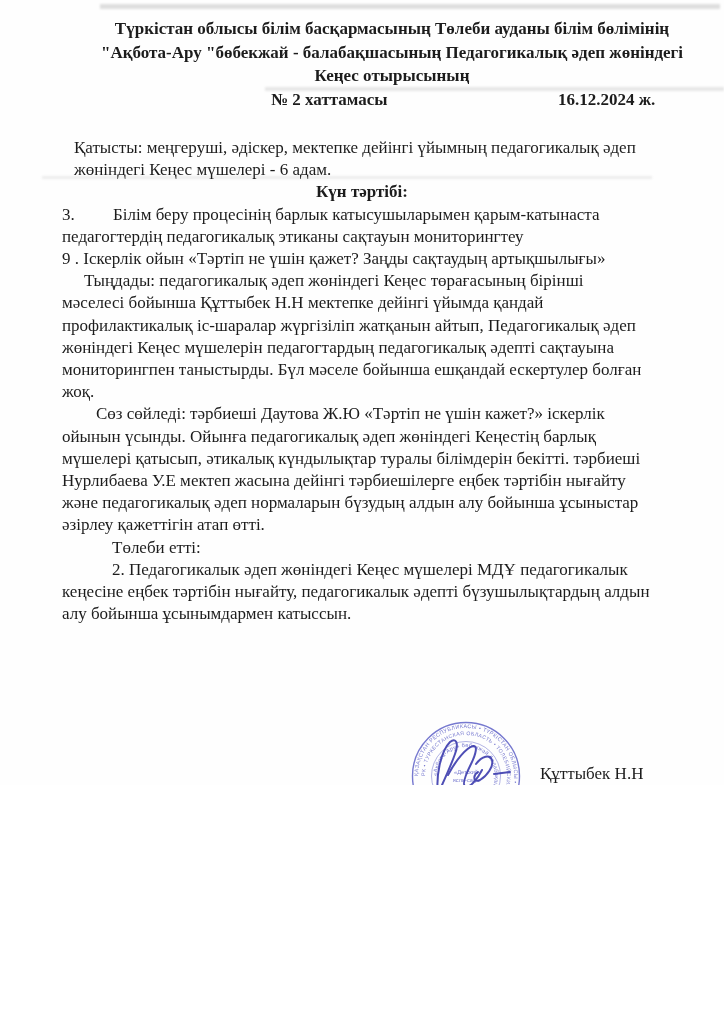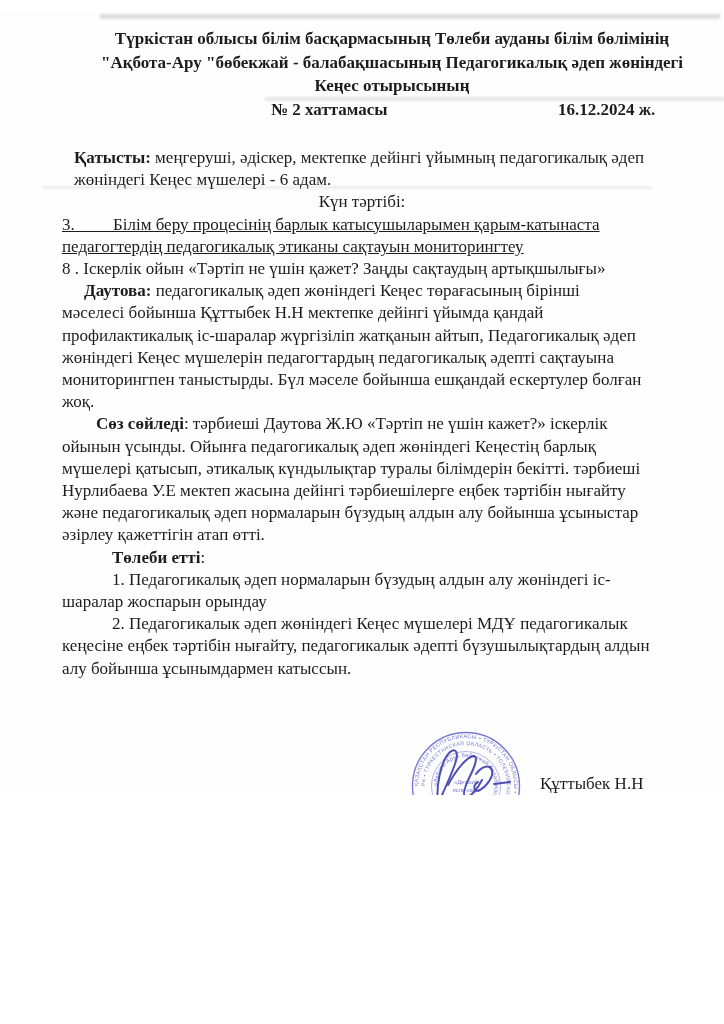--- a/index.html
+++ b/index.html
@@ -3,45 +3,44 @@
 <meta charset="utf-8">
 <style>
   html,body{margin:0;padding:0;background:#ffffff;}
   .page{
     position:relative;
     width:724px;height:785px;
     background:#fefefe;
     font-family:"Liberation Serif","DejaVu Serif",serif;
     color:#1c1c1c;
     overflow:hidden;
-    margin-top:10px;
   }
   
   .scan-strip{position:absolute;filter:blur(1px);pointer-events:none;}
   .strip1{top:4px;left:100px;width:620px;height:5px;background:rgba(140,140,140,.28);}
   .strip2{top:87px;left:265px;width:459px;height:4px;background:rgba(150,150,150,.22);}
   .strip3{top:176px;left:42px;width:610px;height:3px;background:rgba(160,160,160,.18);}
 
   .doc-title{
     position:absolute;top:17px;left:92px;width:600px;
     text-align:center;font-weight:bold;font-size:17px;line-height:23.5px;
     white-space:pre-line;
   }
   .proto-no{position:absolute;top:90px;left:271px;font-weight:bold;font-size:17px;}
   .proto-date{position:absolute;top:90px;left:558px;font-weight:bold;font-size:17px;}
 
   .body-text{
     position:absolute;top:137px;left:62px;width:600px;
     font-size:17px;line-height:22.2px;
   }
   .body-text p{margin:0;white-space:pre-line;}
-  .lead{font-weight:bold;}
+  .lead{font-weight:normal;}
   .p-attendees{padding-left:12px;}
-  .h-agenda{margin-top:10px;text-align:center;font-weight:normal;}
-  .p-item3{margin-top:4px;text-decoration:underline;}
+  .h-agenda{margin-top:10px;text-align:center;font-weight:bold;}
+  .p-item3{margin-top:4px;}
   .p-item2{margin-top:8px;}
   .p-item4{margin-top:7px;}
   .p-heard{margin-top:9px;text-indent:22px;}
   .p-spoke{text-indent:34px;}
   .p-resolution-head{margin-top:10px;text-indent:50px;}
   .p-res-item{text-indent:50px;}
 
   .sig-label-1{position:absolute;top:786px;left:56px;font-size:17px;}
   .sig-name-1{position:absolute;top:764px;left:540px;font-size:17px;}
   .sig-label-2{position:absolute;top:804px;left:56px;font-size:22px;}
@@ -69,40 +68,38 @@
   <div class="proto-date">16.12.2024 ж.</div>
 
   <div class="body-text">
     <p class="p-attendees"><span class="lead">Қатысты:</span><span> меңгеруші, әдіскер, мектепке дейінгі үйымның педагогикалық әдеп
 жөніндегі Кеңес мүшелері - 6 адам.</span></p>
 
     <p class="h-agenda">Күн тәртібі:</p>
 
     <p class="p-item3">3.&nbsp;&nbsp;&nbsp;&nbsp;&nbsp;&nbsp;&nbsp;&nbsp;&nbsp;Білім беру процесінің барлык катысушыларымен қарым-катынаста
 педагогтердің педагогикалық этиканы сақтауын мониторингтеу</p>
-    <p class="p-item2">8 . Іскерлік ойын «Тәртіп не үшін қажет? Заңды сақтаудың артықшылығы»</p>
+    <p class="p-item2">9 . Іскерлік ойын «Тәртіп не үшін қажет? Заңды сақтаудың артықшылығы»</p>
 
-    <p class="p-heard"><span class="lead">Даутова:</span><span> педагогикалық әдеп жөніндегі Кеңес төрағасының бірінші
+    <p class="p-heard"><span class="lead">Тыңдады:</span><span> педагогикалық әдеп жөніндегі Кеңес төрағасының бірінші
 мәселесі бойынша Құттыбек Н.Н мектепке дейінгі үйымда қандай
 профилактикалық іс-шаралар жүргізіліп жатқанын айтып, Педагогикалық әдеп
 жөніндегі Кеңес мүшелерін педагогтардың педагогикалық әдепті сақтауына
 мониторингпен таныстырды. Бүл мәселе бойынша ешқандай ескертулер болған
 жоқ.</span></p>
 
     <p class="p-spoke"><span class="lead">Сөз сөйледі</span><span>: тәрбиеші Даутова Ж.Ю «Тәртіп не үшін кажет?» іскерлік
 ойынын үсынды. Ойынға педагогикалық әдеп жөніндегі Кеңестің барлық
 мүшелері қатысып, әтикалық күндылықтар туралы білімдерін бекітті. тәрбиеші
 Нурлибаева У.Е мектеп жасына дейінгі тәрбиешілерге еңбек тәртібін нығайту
 және педагогикалық әдеп нормаларын бүзудың алдын алу бойынша ұсыныстар
 әзірлеу қажеттігін атап өтті.</span></p>
 
     <p class="p-resolution-head"><span class="lead">Төлеби етті</span><span>:</span></p>
 
-    <p class="p-res-item">1. Педагогикалық әдеп нормаларын бүзудың алдын алу жөніндегі іс-
-шаралар жоспарын орындау</p>
     <p class="p-res-item">2. Педагогикалык әдеп жөніндегі Кеңес мүшелері МДҰ педагогикалык
 кеңесіне еңбек тәртібін нығайту, педагогикалык әдепті бүзушылықтардың алдын
 алу бойынша ұсынымдармен катыссын.</p>
   </div>
 
   <svg class="stamp" viewBox="0 0 124 124" xmlns="http://www.w3.org/2000/svg">
     <g fill="none" stroke="#5558c4">
       <circle cx="62" cy="62" r="53.5" stroke-width="1.4"></circle>
       <circle cx="62" cy="62" r="34.5" stroke-width="0.8" opacity="0.7"></circle>
     </g>

